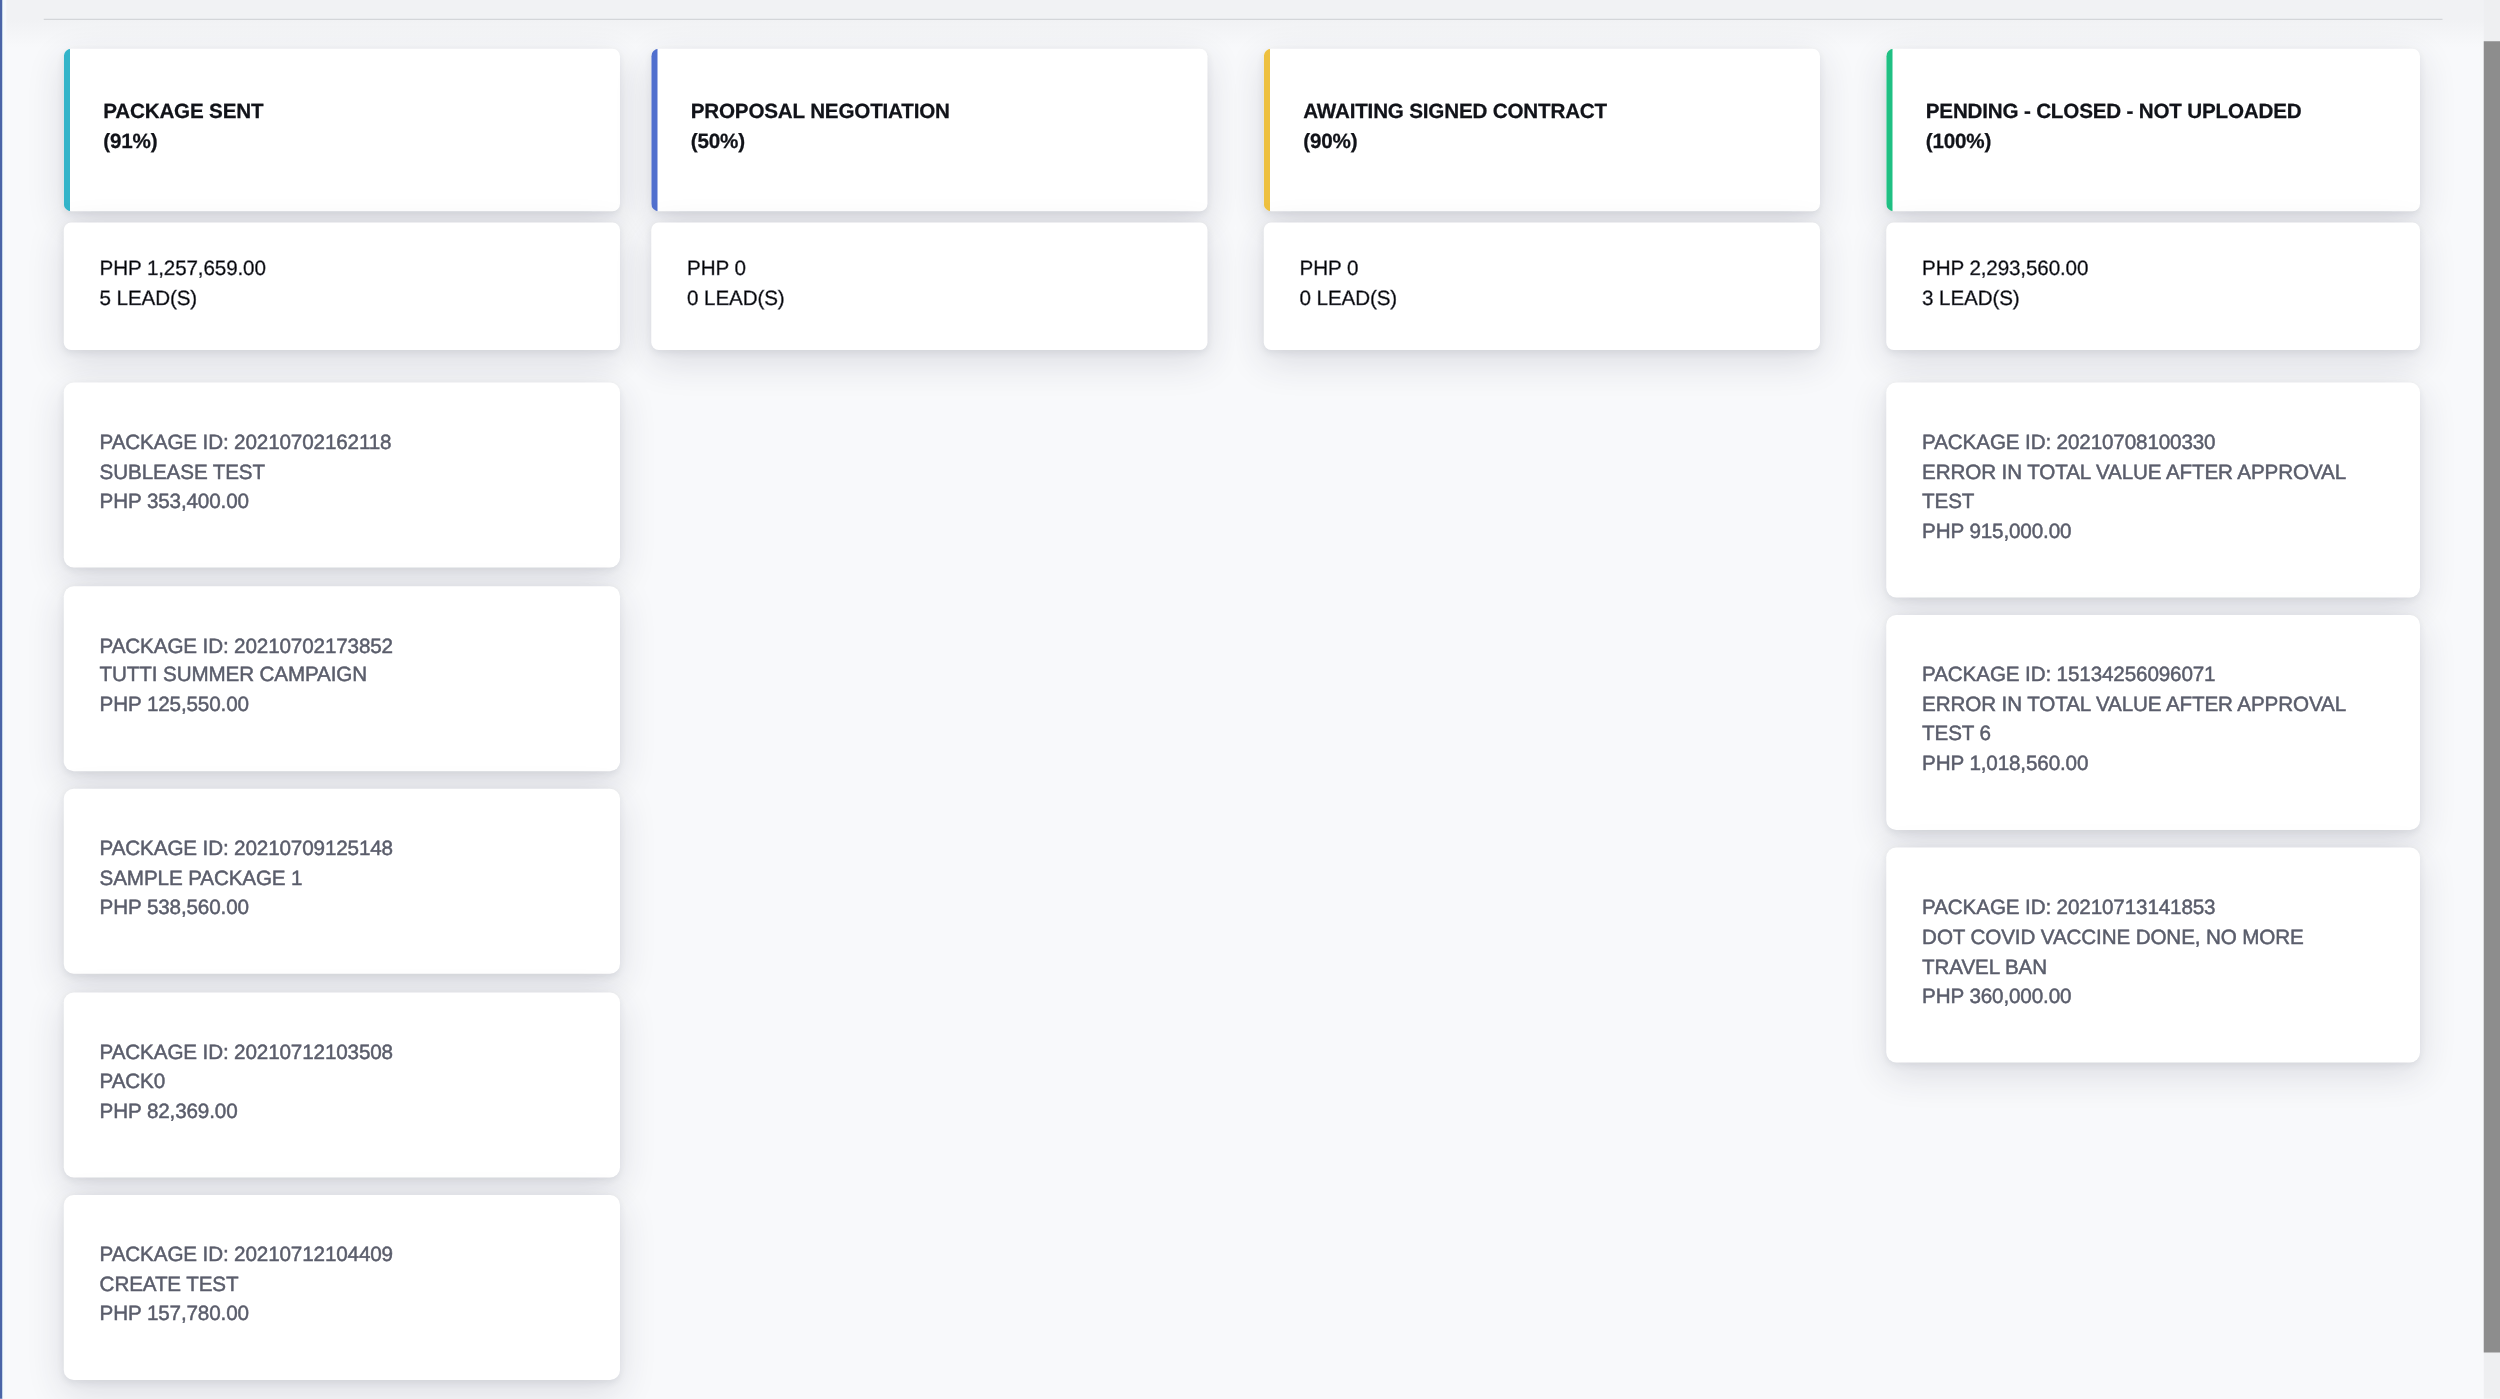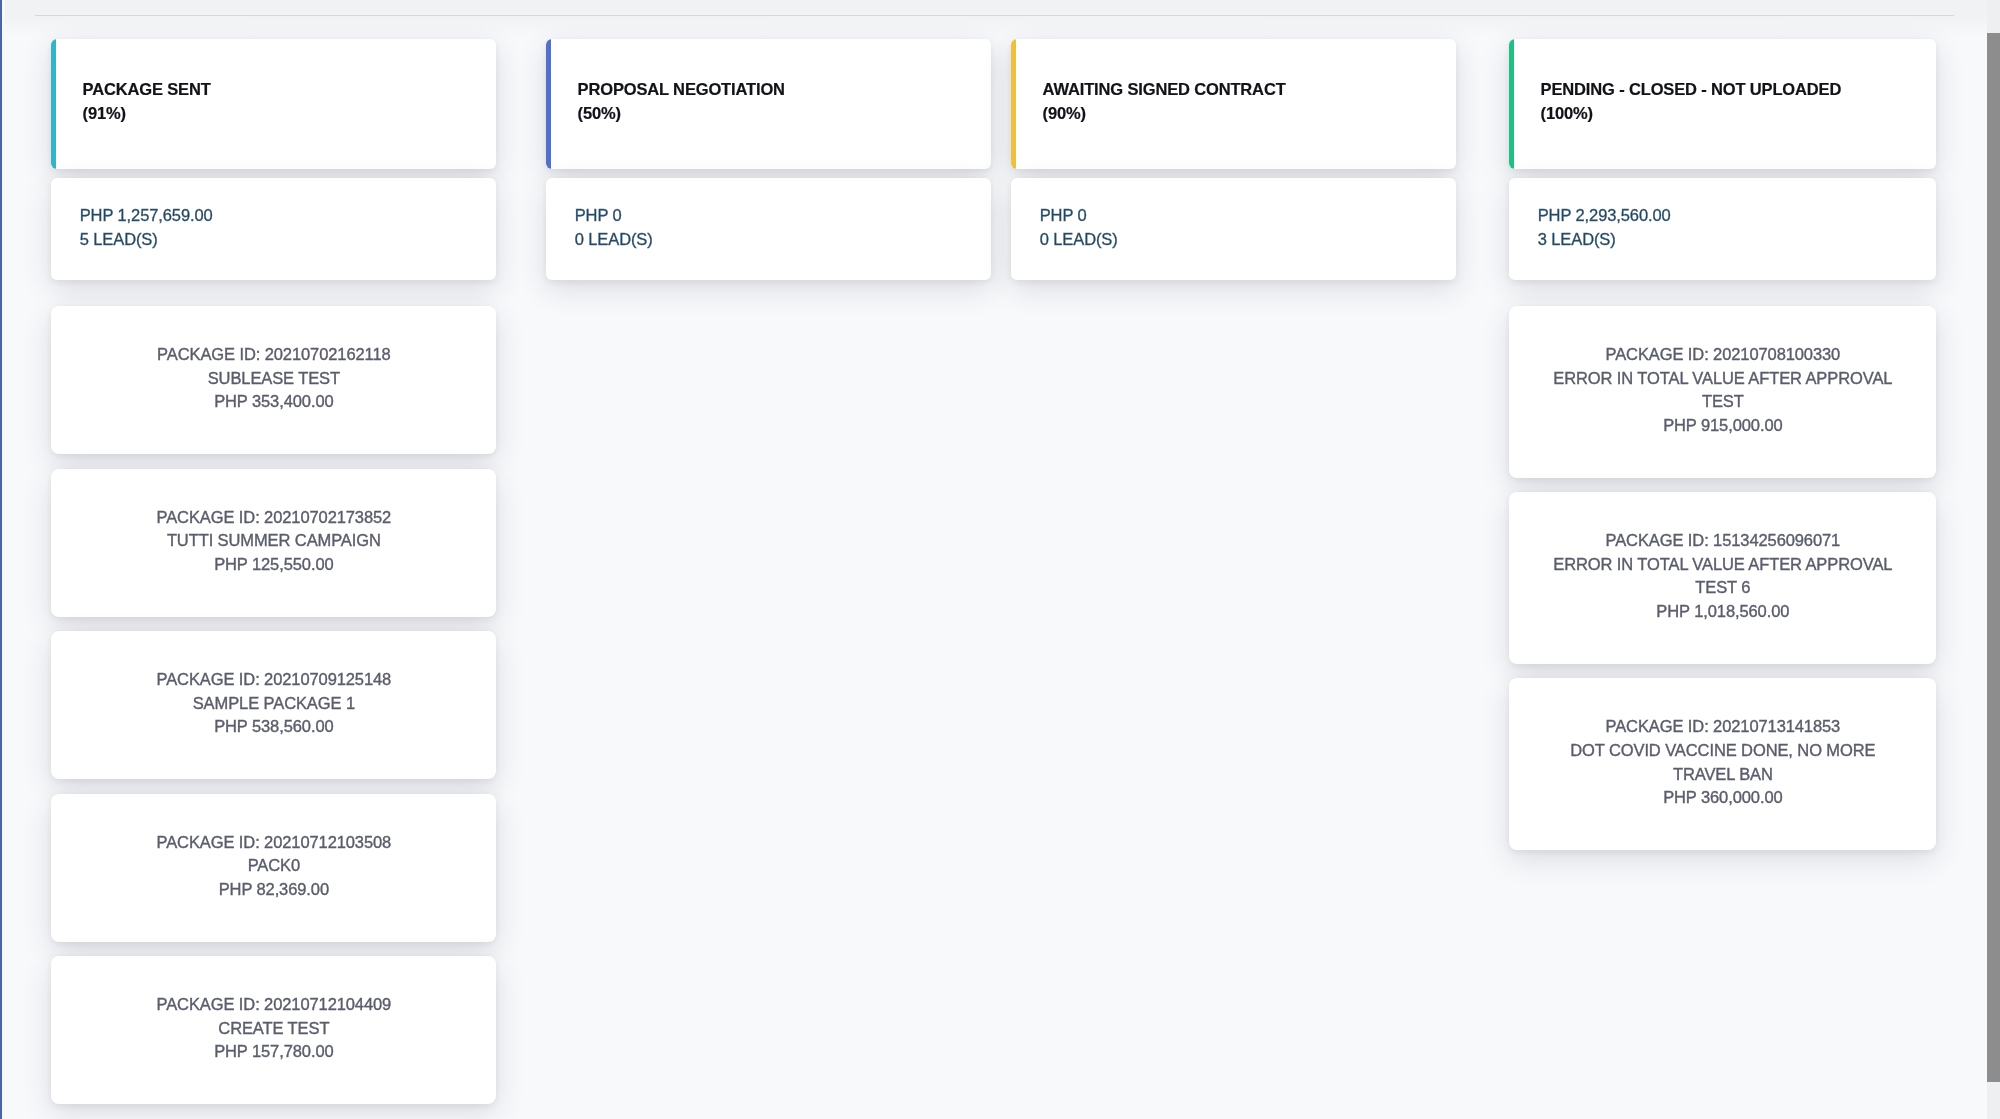--- a/index.html
+++ b/index.html
@@ -20,44 +20,44 @@
               background: linear-gradient(to bottom, #f1f2f4, #f8f9fb); }
   
   .left-rail { position:absolute; left:0; top:0; width:1.65px; height:1119px; background:#4a64a7; }
   .left-rail-glow { position:absolute; left:1.65px; top:0; width:3px; height:1119px;
                     background: linear-gradient(to right, #eefdfd, #f6f7fc 55%, #f8f9fb); }
 
   .board { position: absolute; left: 0; top: 0; width: 1986px; height: 1119px; transform: translateZ(0); }
 
   .col { position: absolute; top: 39px; width: 445px; }
   .col0 { left: 51px; }
-  .col1 { left: 546px; }
+  .col1 { left: 521px; }
   .col2 { left: 1011px; }
   .col3 { left: 1491px; padding-left: 18px; }
 
   .hdr {
     position: relative; background: #fff; border-radius: 6px; height: 130px;
     box-shadow: 0 2px 6px rgba(40,46,70,.08), 0 9px 30px rgba(40,46,70,.14);
     overflow: hidden;
   }
   .stripe { position:absolute; left:0; top:0; bottom:0; width:5px; border-radius:4px 0 0 4px; }
   .hdr-txt { position:absolute; left:31.6px; top:37.5px; font-size:16.5px; font-weight:700;
              color:#111319; line-height:24.1px; letter-spacing:-0.15px; white-space:nowrap;
              -webkit-text-stroke:0.2px #111319; }
 
   .sum { position:relative; margin-top: 9px; background:#fff; border-radius:6px; height:102px;
          box-shadow: 0 2px 6px rgba(40,46,70,.08), 0 9px 30px rgba(40,46,70,.14); }
-  .sum-txt { position:absolute; left:28.7px; top:26.2px; font-size:16.5px; color:#0c4a6e;
+  .sum-txt { position:absolute; left:28.7px; top:26.2px; font-size:16.5px; color:#000000;
              line-height:23.6px; letter-spacing:-0.1px; -webkit-text-stroke:0.38px #5a5d6b; }
 
   .card { position:relative; margin-top: 26px; background:#fff; border-radius:8px;
           padding: 37px 28px 40.2px 28.7px;
           box-shadow: 0 2px 6px rgba(40,46,70,.08), 0 9px 30px rgba(40,46,70,.14); }
   .card + .card { margin-top: 14.6px; }
-  .card-txt { font-size:16.5px; color:#5a5d6b; line-height:23.6px; letter-spacing:-0.1px;text-align:center;
+  .card-txt { font-size:16.5px; color:#5a5d6b; line-height:23.6px; letter-spacing:-0.1px;
               -webkit-text-stroke:0.38px #5a5d6b; }
 
   
   .sb-track { position:absolute; right:0; top:0; width:13px; height:1119px; background:#eeeff1; }
   .sb-thumb { position:absolute; right:0; top:33px; width:13px; height:1049px; background:#8d8d8d; }
 </style>
 </head>
 <body>
 
 <div class="page" style="background-color: rgb(248, 249, 251);">

